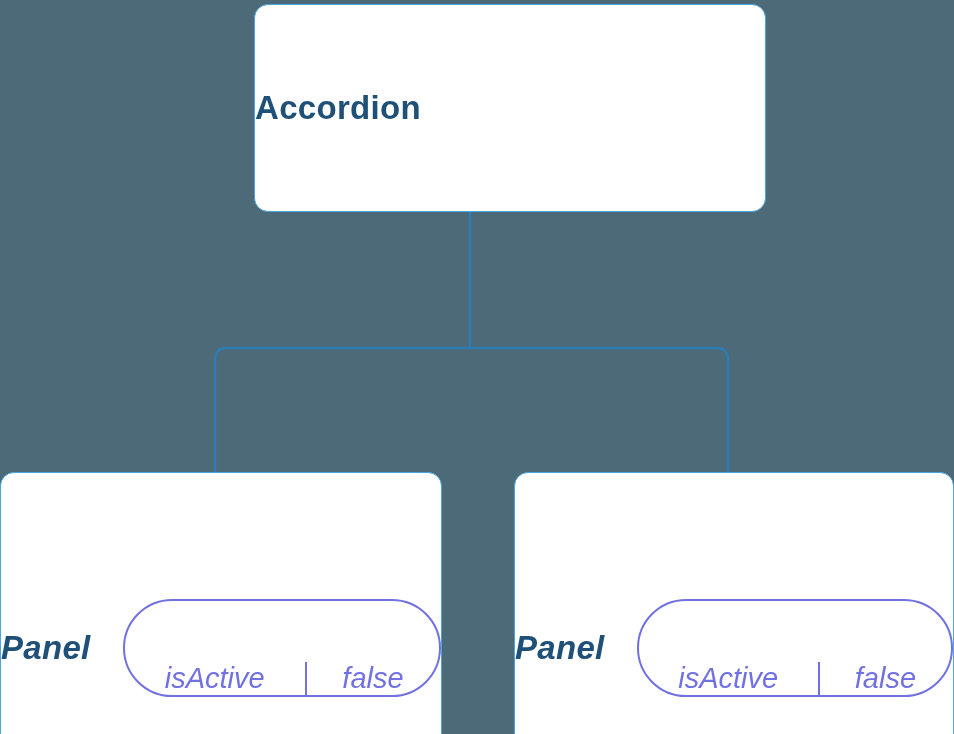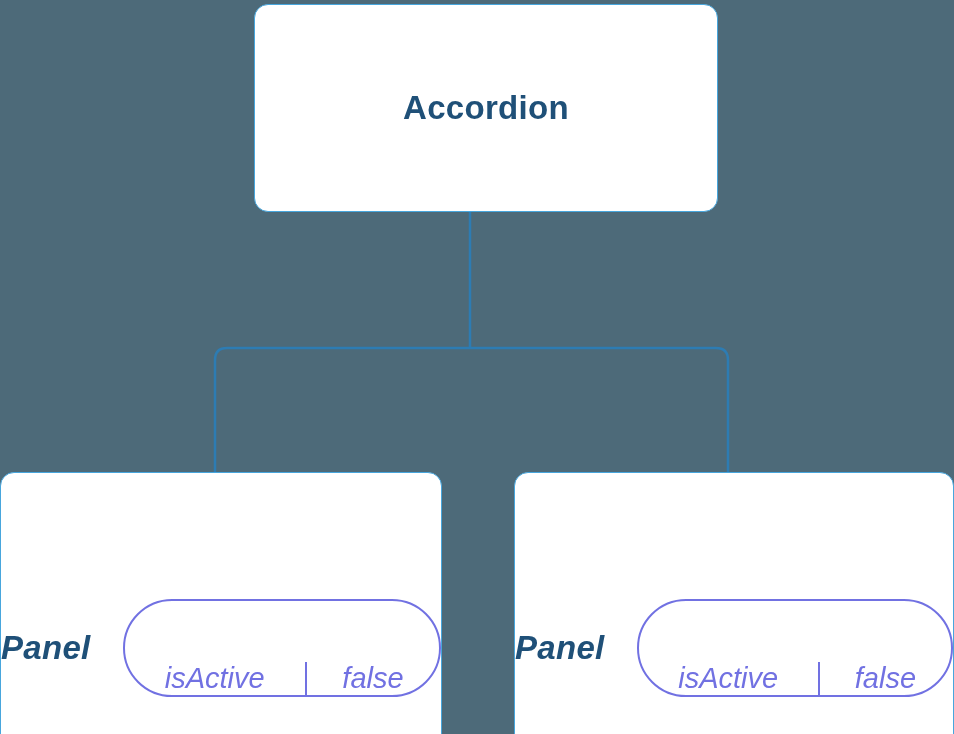--- a/index.html
+++ b/index.html
@@ -33,24 +33,24 @@
   .node-card {
     position: absolute;
     background: var(--card-bg);
     border: 1.5px solid var(--card-border);
     border-radius: 14px;
     z-index: 1;
   }
 
   .root-card {
     left: 254px; top: 4px;
-    width: 464px; height: 208px;
+    width: 512px; height: 208px;
     display: flex;
     align-items: center;
-    justify-content: center;
+    justify-content: flex-start;
   }
 
   .node-title {
     color: var(--title-text);
     font-size: 33px;
     font-weight: 600;
     letter-spacing: 0.3px;
   }
 
   .panel-card {

